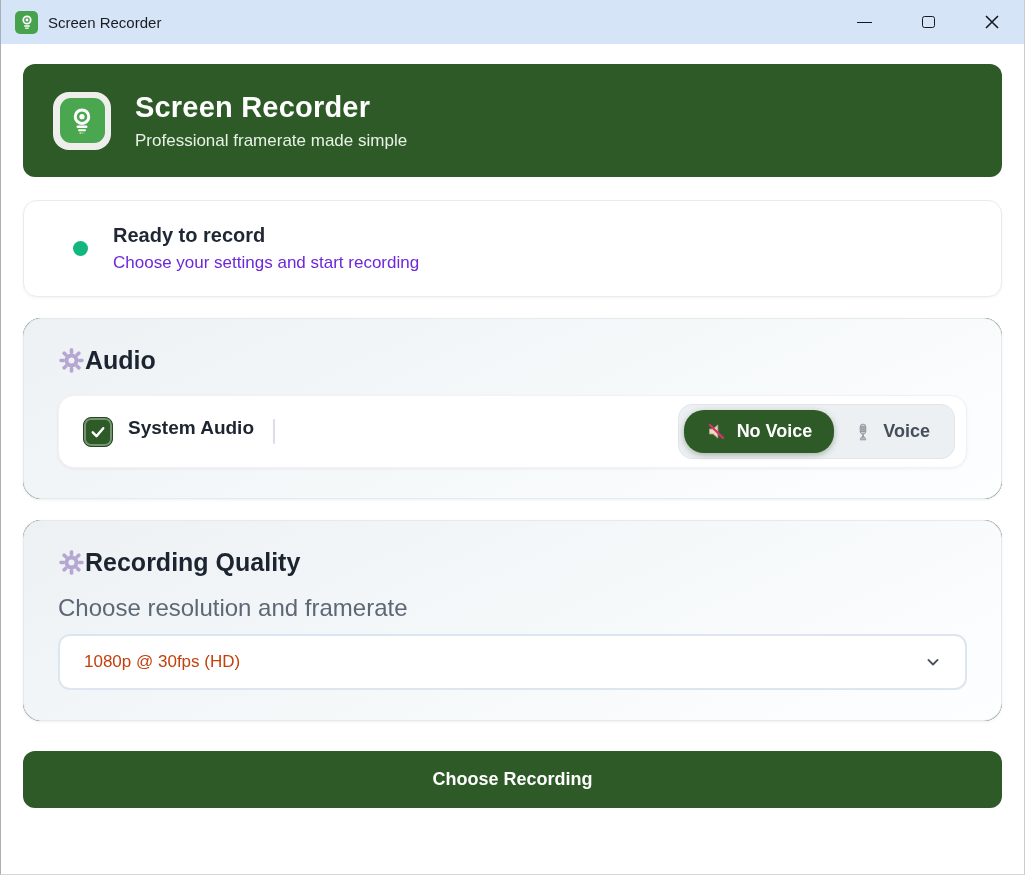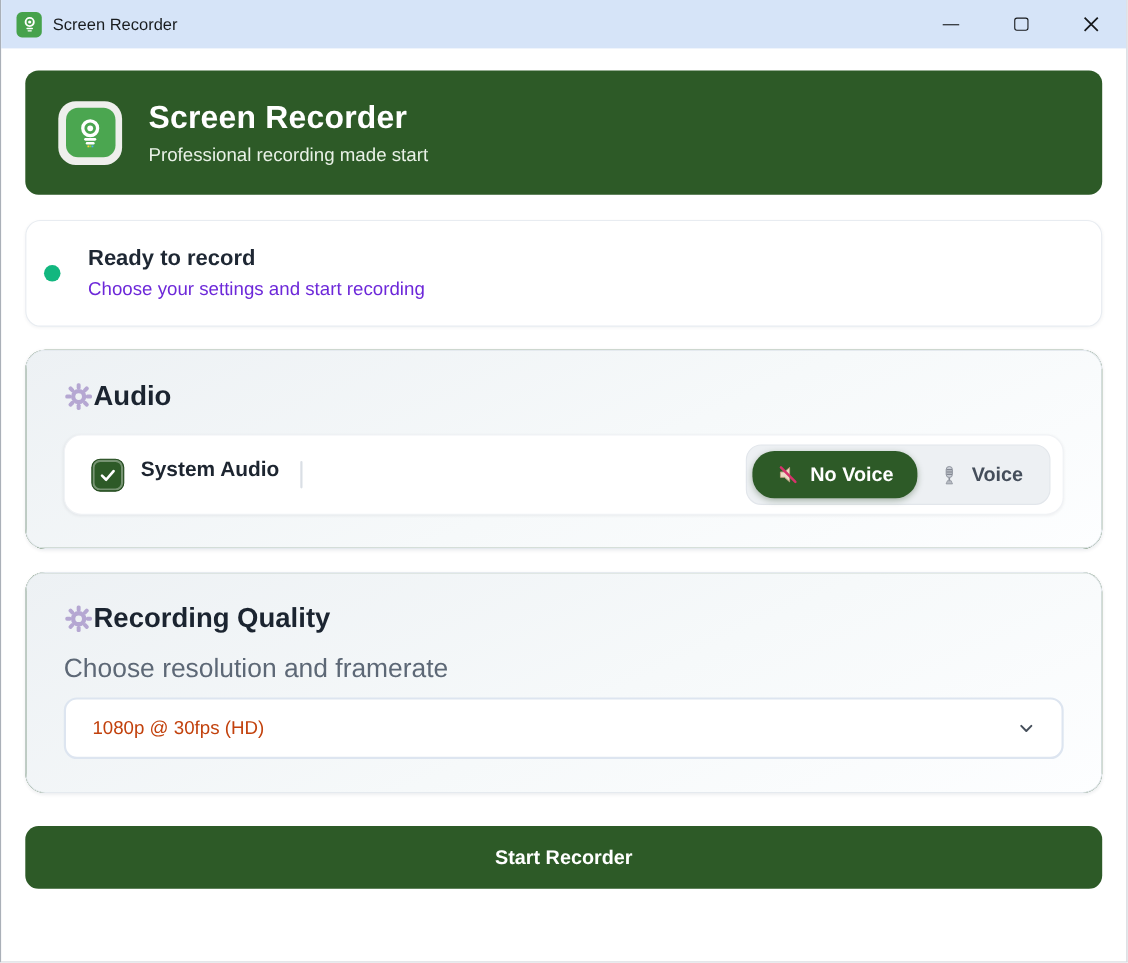--- a/index.html
+++ b/index.html
@@ -89,21 +89,21 @@
   
   .status-card {
     margin-top: 23px;
     background: #ffffff;
     border: 1px solid #e8ecf1;
     border-radius: 14px;
     box-shadow: 0 1px 3px rgba(20,30,50,0.05);
     height: 97px;
     display: flex;
     align-items: center;
-    padding-left: 16px;
+    padding-left: 49px;
     gap: 25px;
   }
   .status-dot {
     width: 15px; height: 15px;
     border-radius: 50%;
     background: #12b77f;
     flex: 0 0 auto;
   }
   .status-title { font-size: 20px; font-weight: 700; color: #1e2733; }
   .status-subtitle { font-size: 17px; color: #6d28d9; margin-top: 6px; }
@@ -276,21 +276,21 @@
           <rect x="7.6" y="15.6" width="8.8" height="1.9" rx="0.95" fill="#ffffff"></rect>
           <rect x="8.8" y="18.5" width="6.4" height="1.7" rx="0.85" fill="#ffffff"></rect>
           <rect x="10" y="21" width="1.3" height="1.3" fill="#ffd43b"></rect>
           <rect x="11.5" y="21" width="1.3" height="1.3" fill="#94d82d"></rect>
           <rect x="13" y="21" width="1.3" height="1.3" fill="#4dabf7"></rect>
         </svg>
       </div>
     </div>
     <div class="banner-text">
       <h1 class="banner-title">Screen Recorder</h1>
-      <p class="banner-subtitle">Professional recording made start</p>
+      <p class="banner-subtitle">Professional framerate made simple</p>
     </div>
   </header>
 
   <section class="status-card">
     <span class="status-dot"></span>
     <div>
       <div class="status-title">Ready to record</div>
       <div class="status-subtitle">Choose your settings and start recording</div>
     </div>
   </section>
@@ -374,15 +374,15 @@
         <span>1080p @ 30fps (HD)</span>
         <span class="chevron">
           <svg class="icon-svg" width="20" height="20" viewBox="0 0 24 24">
             <path d="M6.5 9.5 L12 15 L17.5 9.5" fill="none" stroke="#47505c" stroke-width="2.2" stroke-linecap="round" stroke-linejoin="round"></path>
           </svg>
         </span>
       </div>
     </div>
   </section>
 
-  <button class="start-btn">Start Recorder</button>
+  <button class="start-btn">Choose Recording</button>
 
 </div>
 
 </body></html>

